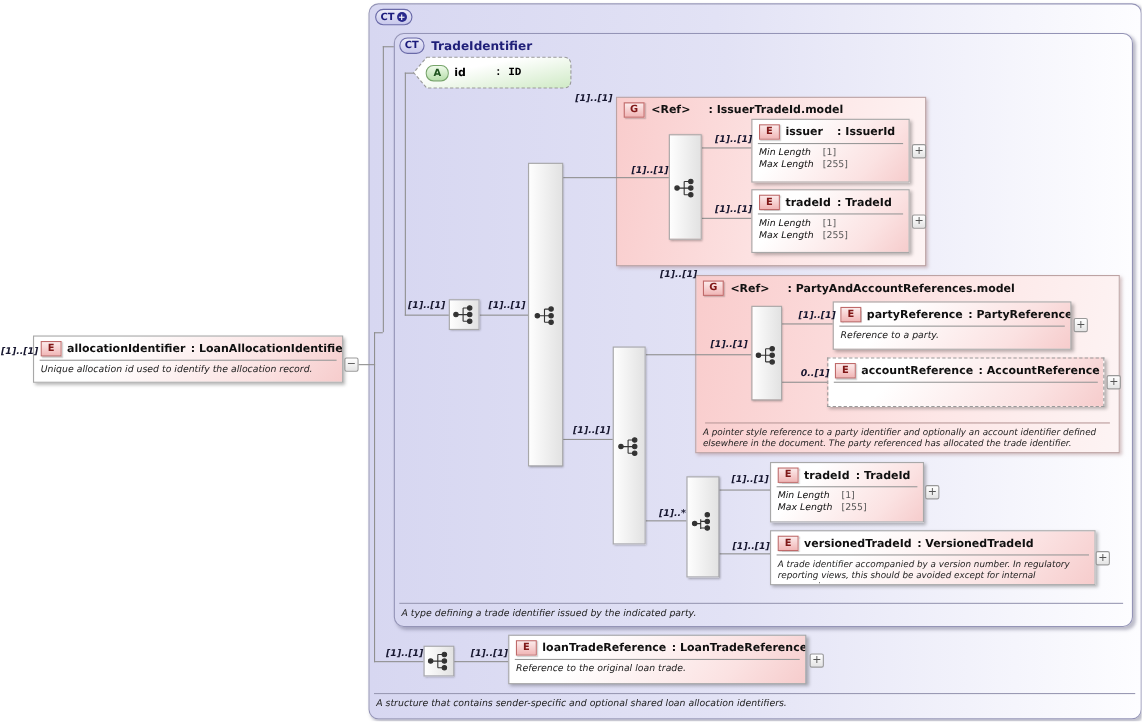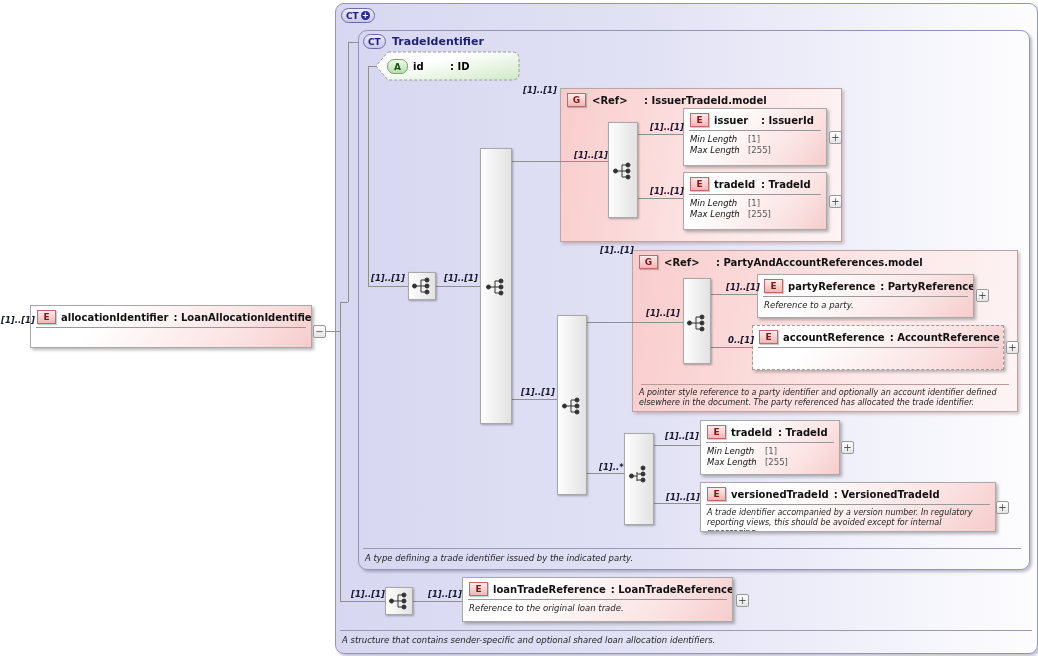--- a/index.html
+++ b/index.html
@@ -69,21 +69,21 @@
 
   
   .pmbtn { position:absolute; width:13px; height:13px; box-sizing:border-box; border:1px solid #999;
            background:linear-gradient(#ffffff,#e4e4e4); font-size:10px; line-height:11px; text-align:center;
            color:#555; z-index:5; border-radius:2px; cursor:pointer; }
 
   
   .attr-wrap { position:absolute; z-index:4; }
   .attr-head { position:absolute; left:13px; top:8px; display:flex; gap:5px; align-items:center; white-space:nowrap; }
   .a-name { font-size:10px; font-weight:bold; min-width:32px; }
-  .a-type { font-size:10px; font-weight:bold; }
+  .a-type { font-size:10px; font-weight:bold;font-family:Liberation Mono, monospace; }
 </style>
 </head>
 <body>
 
 <div id="canvas">
 
   <div class="ctbox" style="left:335px;top:3px;width:701px;height:649px;">
     <span class="badge-ct" style="left:5px;top:4px;">
       <span>CT</span>
       <span class="ct-plus-circle">+</span>
@@ -242,20 +242,21 @@
     </svg>
   </div>
 
   <div class="ebox fs9" style="left:30px;top:305px;width:282px;height:43px;">
     <div class="e-head">
       <span class="badge-e">E</span>
       <span class="e-name">allocationIdentifier</span>
       <span class="e-type">: LoanAllocationIdentifier</span>
     </div>
     <div class="e-sep"></div>
+    <div class="e-doc">Unique allocation id used to identify the allocation record.</div>
   </div>
 
   <div class="ebox" style="left:683px;top:108px;width:144px;height:58px;">
     <div class="e-head">
       <span class="badge-e">E</span>
       <span class="e-name wname">issuer</span>
       <span class="e-type">: IssuerId</span>
     </div>
     <div class="e-sep"></div>
     <div class="facets">

